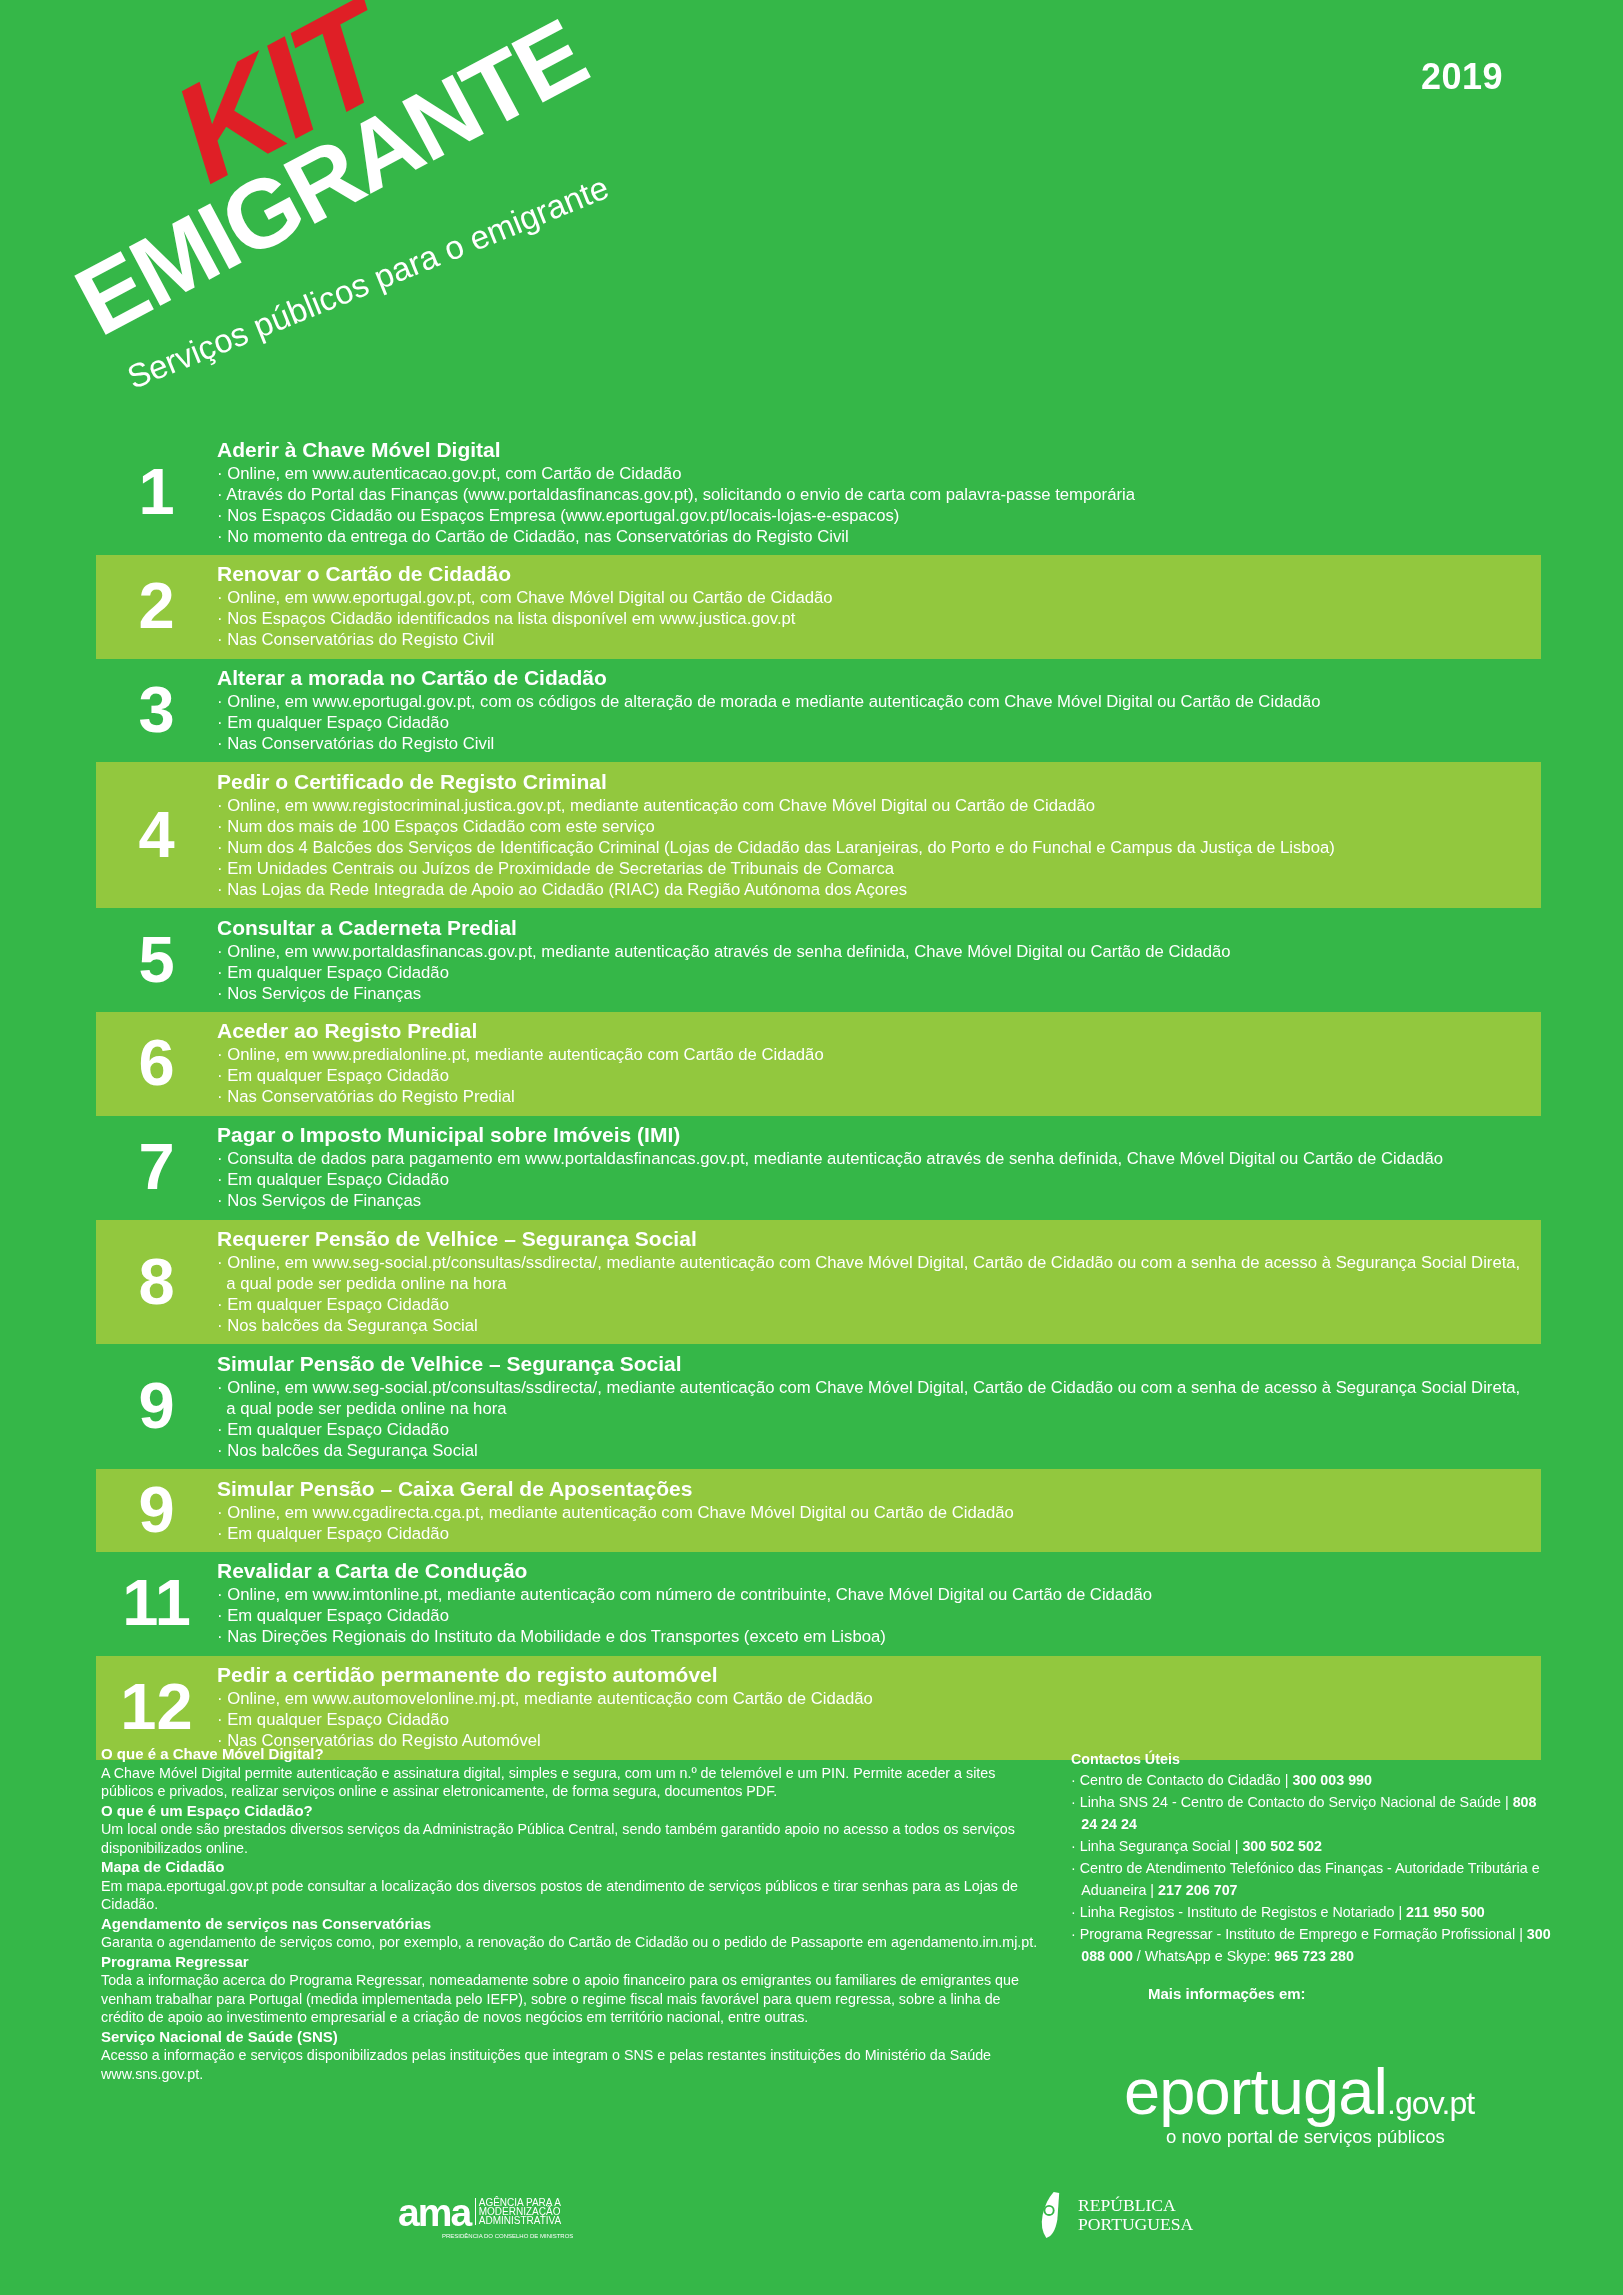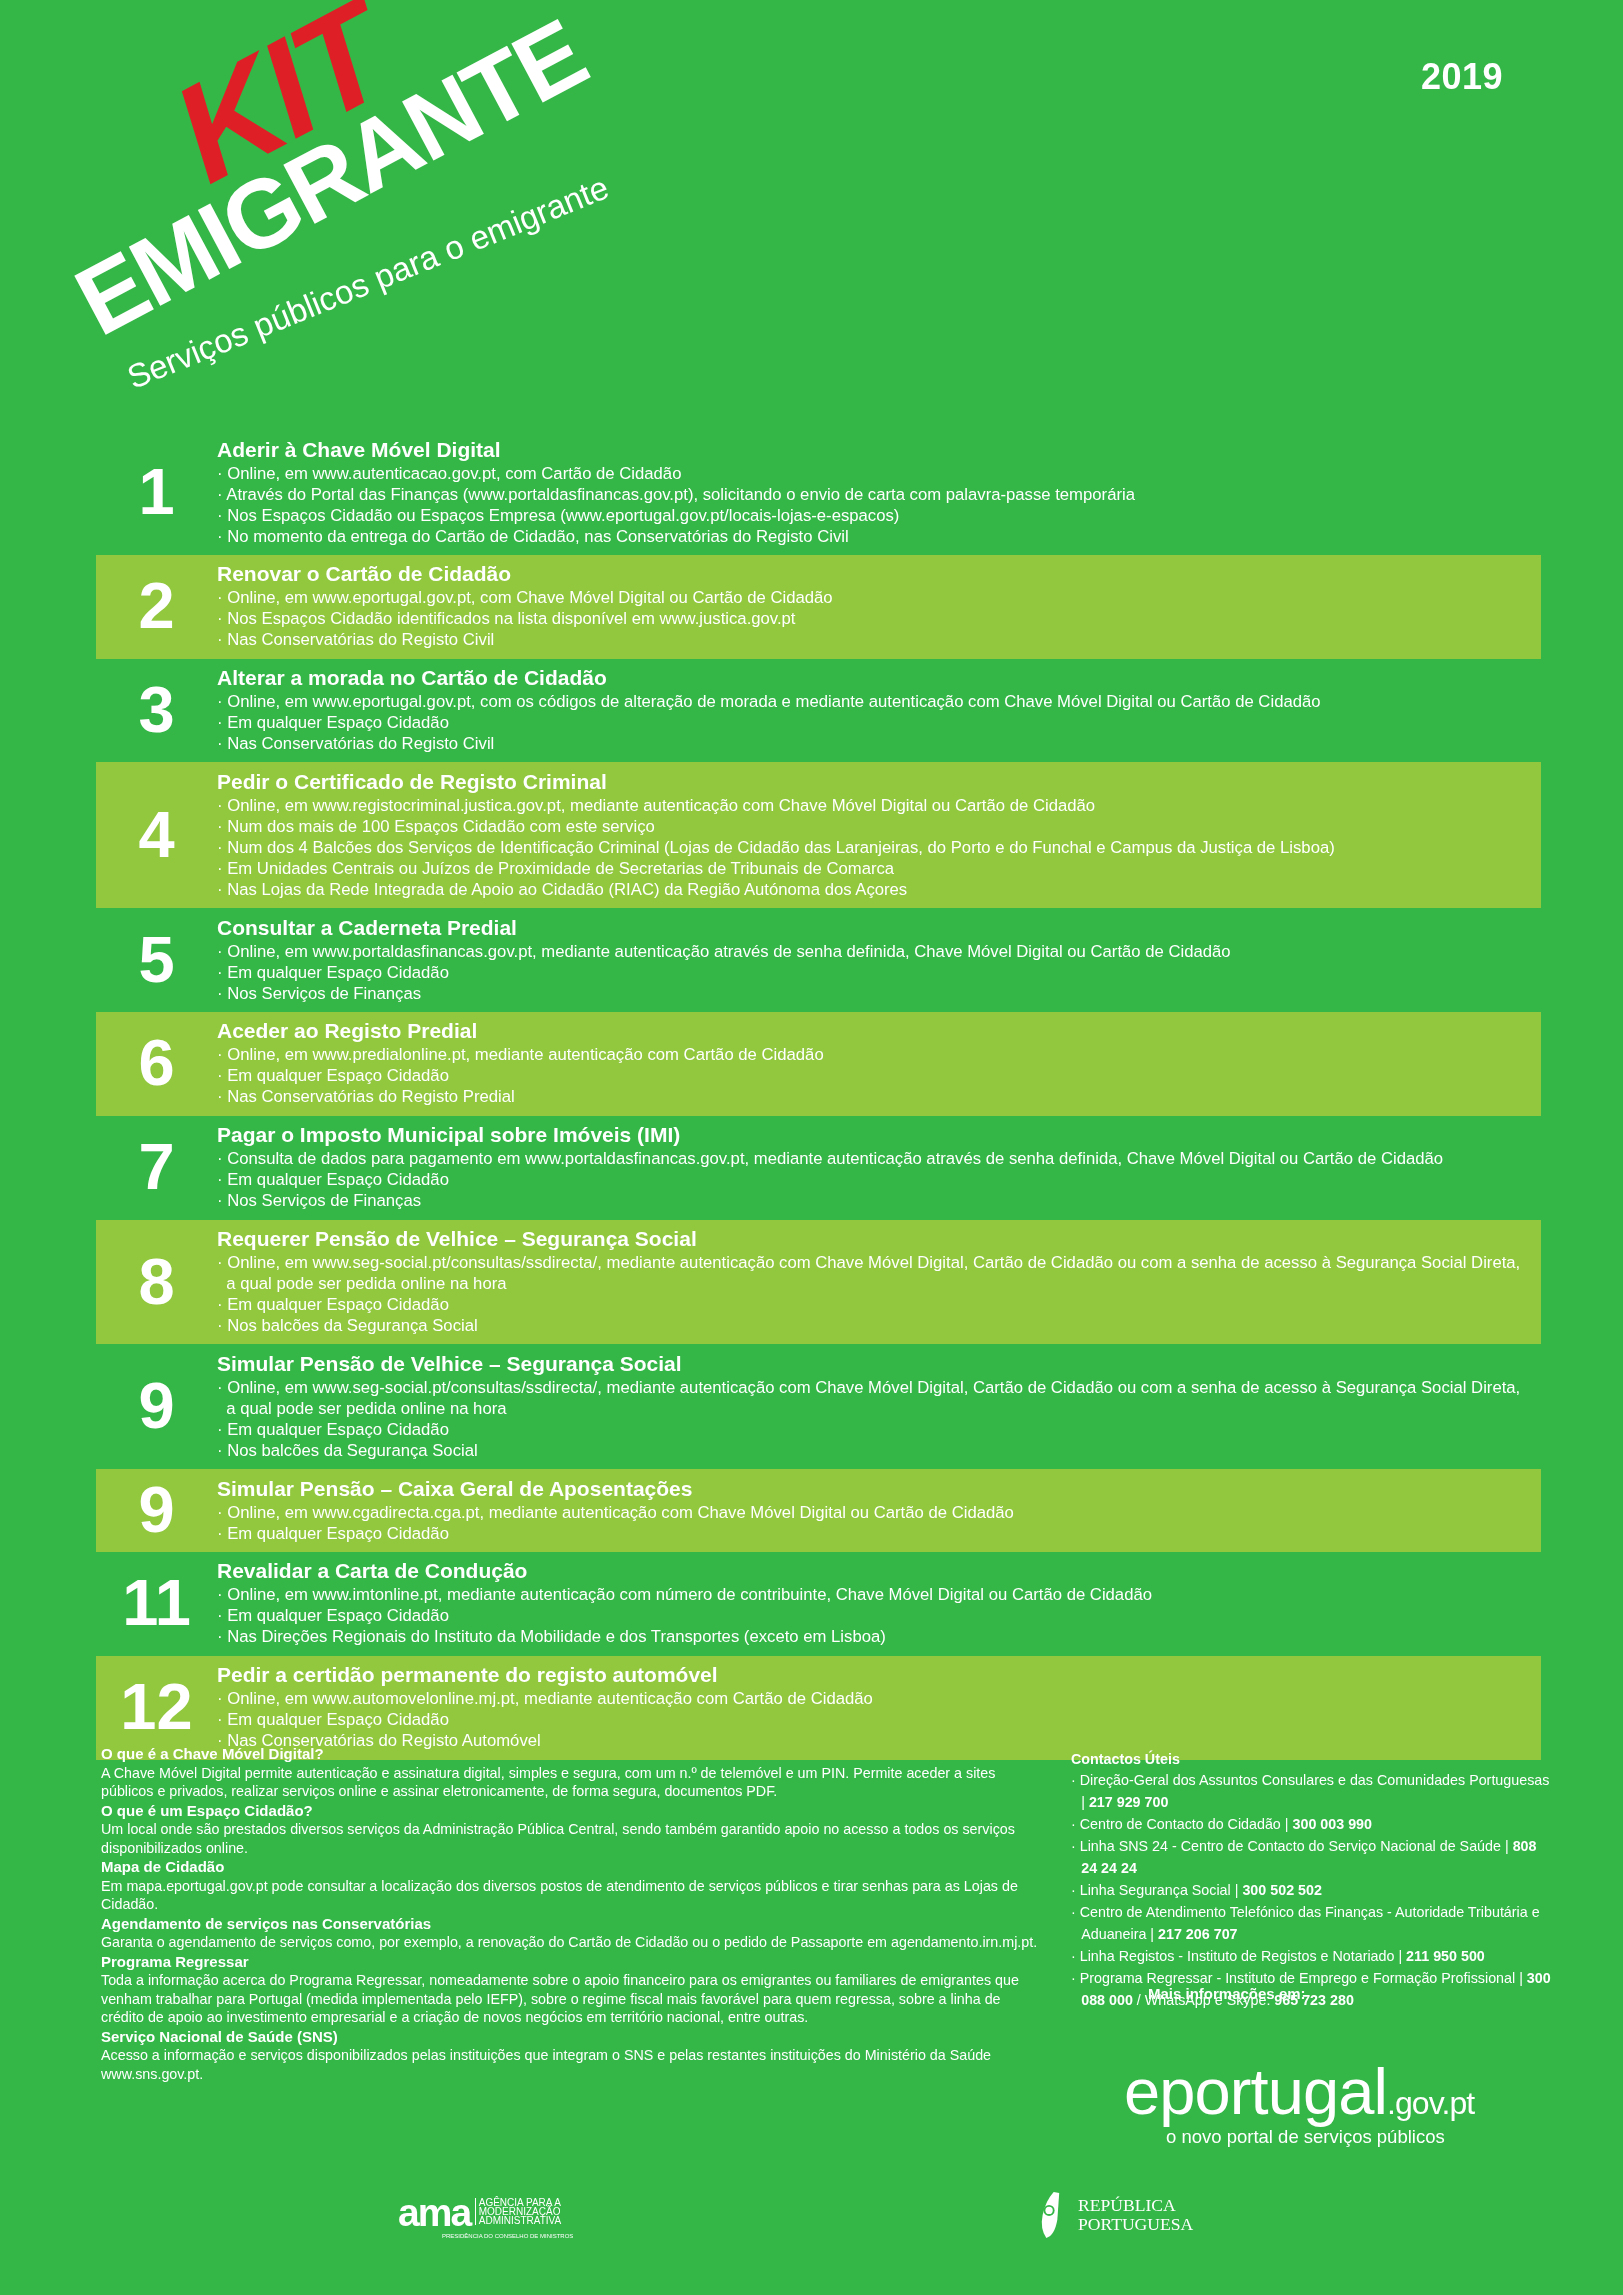--- a/index.html
+++ b/index.html
@@ -226,21 +226,20 @@
     <div class="faq-p">Garanta o agendamento de serviços como, por exemplo, a renovação do Cartão de Cidadão ou o pedido de Passaporte em agendamento.irn.mj.pt.</div>
     <div class="faq-h">Programa Regressar</div>
     <div class="faq-p">Toda a informação acerca do Programa Regressar, nomeadamente sobre o apoio financeiro para os emigrantes ou familiares de emigrantes que venham trabalhar para Portugal (medida implementada pelo IEFP), sobre o regime fiscal mais favorável para quem regressa, sobre a linha de crédito de apoio ao investimento empresarial e a criação de novos negócios em território nacional, entre outras.</div>
     <div class="faq-h">Serviço Nacional de Saúde (SNS)</div>
     <div class="faq-p">Acesso a informação e serviços disponibilizados pelas instituições que integram o SNS e pelas restantes instituições do Ministério da Saúde www.sns.gov.pt.</div>
   </div>
 
 <div class="footer-right">
   <div class="contacts-h">Contactos Úteis</div>
   <div id="contacts">
-      <div class="contact"><span>Direção-Geral dos Assuntos Consulares e das Comunidades Portuguesas | </span><b>217 929 700</b></div>
       <div class="contact"><span>Centro de Contacto do Cidadão | </span><b>300 003 990</b></div>
       <div class="contact"><span>Linha SNS 24 - Centro de Contacto do Serviço Nacional de Saúde | </span><b>808 24 24 24</b></div>
       <div class="contact"><span>Linha Segurança Social | </span><b>300 502 502</b></div>
       <div class="contact"><span>Centro de Atendimento Telefónico das Finanças - Autoridade Tributária e Aduaneira | </span><b>217 206 707</b></div>
       <div class="contact"><span>Linha Registos - Instituto de Registos e Notariado | </span><b>211 950 500</b></div>
       <div class="contact"><span>Programa Regressar - Instituto de Emprego e Formação Profissional | </span><b>300 088 000</b><span> / WhatsApp e Skype: </span><b>965 723 280</b></div>
     </div>
 </div>
 
 <div class="more-info">Mais informações em:</div>

